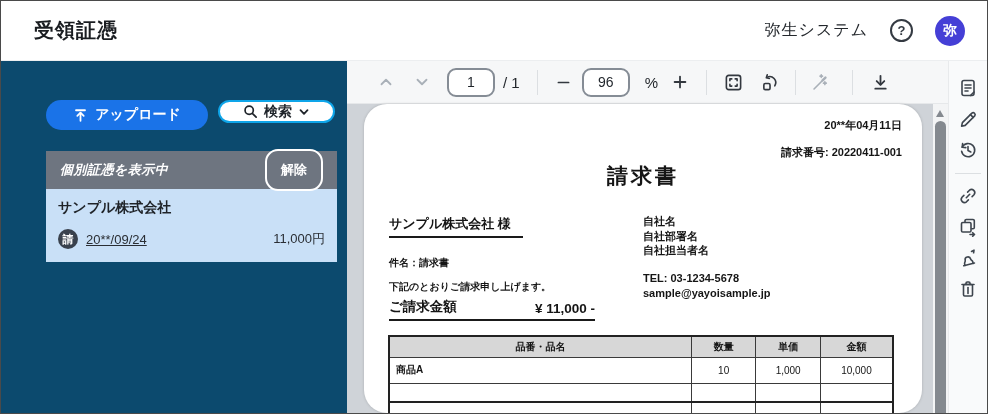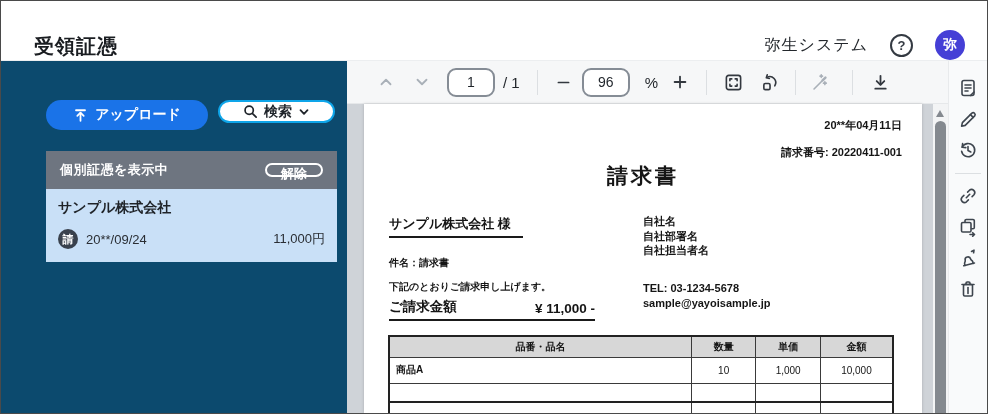--- a/index.html
+++ b/index.html
@@ -1,75 +1,75 @@
 <!DOCTYPE html>
 <html><head>
 <meta charset="utf-8">
 <style>
   * { margin:0; padding:0; box-sizing:border-box; }
   html,body { width:988px; height:414px; }
   body { font-family:"Liberation Sans","DejaVu Sans",sans-serif; background:#fff; }
   .app { width:988px; height:414px; border:1px solid #4a4a4a; display:flex; flex-direction:column; overflow:hidden; background:#fff; }
 
   
-  .app-header { height:60px; flex:0 0 60px; background:#fff; display:flex; align-items:flex-end; padding:0 22px 0 33px; border-bottom:1px solid #ECEEF0; }
+  .app-header { height:60px; flex:0 0 60px; background:#fff; display:flex; align-items:center; padding:0 22px 0 33px; border-bottom:1px solid #ECEEF0; }
   .app-title { font-size:20px; font-weight:700; color:#1A1D21; letter-spacing:1px; }
   .header-right { margin-left:auto; display:flex; align-items:center; gap:22px; }
   .system-name { font-size:16px; color:#23272C; letter-spacing:1px; }
   .help-btn { width:23px; height:23px; border:2px solid #343A42; border-radius:50%; background:#fff; color:#343A42; font-size:13px; font-weight:700; display:flex; align-items:center; justify-content:center; cursor:pointer; }
   .avatar { width:30px; height:30px; border-radius:50%; background:#453FD6; color:#fff; font-size:14px; font-weight:700; display:flex; align-items:center; justify-content:center; cursor:pointer; }
 
   
   .app-body { flex:1; display:flex; min-height:0; }
 
   
   .sidebar { width:346px; flex:0 0 346px; background:#0c4a6e;padding-left:12px; }
   .action-row { display:flex; gap:10px; margin:39px 0 0 33px; }
   .upload-btn { width:162px; height:30px; border:none; border-radius:15px; background:#1A73E8; color:#fff; font-size:14px; font-weight:700; display:flex; align-items:center; justify-content:center; gap:7px; cursor:pointer; }
   .search-btn { width:117px; height:23px; background:#fff; border:2px solid #0ea5e9; border-radius:15px; color:#1F242A; font-size:14px; font-weight:700; display:flex; align-items:center; justify-content:center; gap:6px; cursor:pointer; }
   .filter-bar { width:291px; height:38px; margin:21px 0 0 33px; background:#6E7580; color:#fff; display:flex; align-items:center; padding:0 14px; }
-  .filter-label { font-size:13px; font-weight:600; letter-spacing:0.5px; }
-  .clear-btn { margin-left:auto; height:14px; padding:0 14px; background:transparent; border:2px solid #fff; border-radius:13px; color:#fff; font-size:13px; font-weight:700; cursor:pointer; }
+  .filter-label { font-size:13px; font-weight:600; letter-spacing:0.5px;font-style:italic; }
+  .clear-btn { margin-left:auto; height:42px; padding:0 14px; background:transparent; border:2px solid #fff; border-radius:13px; color:#fff; font-size:13px; font-weight:700; cursor:pointer; }
   .doc-item { width:291px; height:73px; margin-left:33px; background:#C9E0F7; padding:10px 12px 0 12px; cursor:pointer; }
   .doc-item-title { font-size:14px; font-weight:700; color:#1F2328; }
   .doc-item-meta { display:flex; align-items:center; margin-top:12px; }
   .doc-badge { width:20px; height:20px; border-radius:50%; background:#39414D; color:#fff; font-size:11px; font-weight:700; display:flex; align-items:center; justify-content:center; flex:0 0 20px; }
-  .doc-date { font-size:13px; color:#2A2E34; margin-left:8px; }
+  .doc-date { font-size:13px; color:#2A2E34; margin-left:8px;text-decoration:underline; }
   .doc-amount { margin-left:auto; font-size:13px; color:#2A2E34; }
 
   
   .main { flex:1; display:flex; flex-direction:column; min-width:0; }
   .viewer-toolbar { height:43px; flex:0 0 43px; background:#F6F7F8; border-bottom:1px solid #E6E8EA; display:flex; align-items:center; padding:0 12px 0 30px; }
   .tb-icon { background:none; border:none; padding:0; display:flex; align-items:center; justify-content:center; cursor:pointer; color:#33383F; }
   .tb-icon.disabled { color:#A9B0B8; cursor:default; }
   .tb-input { width:48px; height:29px; border:2px solid #858C95; border-radius:9px; background:#fff; text-align:center; font-size:14px; color:#1F242A; font-family:inherit; }
   .tb-text { font-size:15px; color:#24282D; }
   .tb-divider { width:1px; height:25px; background:#DCDFE2; }
   .viewer-body { flex:1; background:#CFD3D8; display:flex; min-height:0; }
   .page-wrap { flex:1; padding:0 0 0 17px; display:flex; min-width:0; }
-  .page { width:560px; background:#fff; position:relative; overflow:hidden; color:#151515; box-shadow:0 0 3px rgba(0,0,0,0.18); }
+  .page { width:560px; background:#fff; position:relative; overflow:hidden; color:#151515; box-shadow:0 0 3px rgba(0,0,0,0.18);border-radius:23px; }
 
   
   .v-scrollbar { width:15px; flex:0 0 15px; margin-left:11px; background:#F3F4F5; position:relative; }
   .scroll-up { position:absolute; top:6px; left:3px; width:0; height:0; border-left:4.5px solid transparent; border-right:4.5px solid transparent; border-bottom:7px solid #84898F; }
   .scroll-thumb { position:absolute; top:17px; left:2px; width:11px; height:300px; background:#84898F; border-radius:6px; }
 
   
   .right-toolbar { width:39px; flex:0 0 39px; background:#F9FAFB; border-left:1px solid #E8EAEC; display:flex; flex-direction:column; align-items:center; padding-top:17px; }
   .rt-icon { background:none; border:none; padding:0; margin:0 0 11px 0; color:#3E454E; display:flex; cursor:pointer; }
   .rt-divider { width:26px; height:1px; background:#DCDFE2; margin:2px 0 12px 0; }
 
   
   .d-date { position:absolute; top:14px; right:20px; font-size:11px; font-weight:700; }
   .d-number { position:absolute; top:41px; right:20px; font-size:11px; font-weight:700; }
   .d-title { position:absolute; top:58px; left:0; width:100%; text-align:center; font-size:21px; font-weight:700; letter-spacing:3px; }
   .d-recipient { position:absolute; top:111px; left:25px; font-size:13px; font-weight:700; border-bottom:2px solid #1a1a1a; padding:0 12px 3px 0; }
   .d-company { position:absolute; top:110px; left:279px; font-size:11px; font-weight:600; line-height:14.5px; }
   .d-subject { position:absolute; top:152px; left:25px; font-size:10px; font-weight:700; }
-  .d-contact { position:absolute; top:167px; left:279px; font-size:11px; font-weight:600; line-height:15px;margin-top:10px; }
+  .d-contact { position:absolute; top:167px; left:279px; font-size:11px; font-weight:600; line-height:15px; }
   .d-greeting { position:absolute; top:176px; left:25px; font-size:10px; font-weight:600; }
   .d-amount-row { position:absolute; top:194px; left:25px; width:206px; display:flex; justify-content:space-between; align-items:flex-end; font-size:13.5px; font-weight:700; border-bottom:2px solid #1a1a1a; padding-bottom:3px; }
   .d-table { position:absolute; top:231px; left:24px; width:506px; border-collapse:collapse; table-layout:fixed; font-size:10px; }
   .d-table th { background:#D7D7D7; border:1px solid #3a3a3a; height:21px; font-weight:700; text-align:center; }
   .d-table td { border:1px solid #3a3a3a; height:26px; padding:0 6px; }
   .d-table tr.r2 td { height:19px; }
   .d-table tr.r3 td { height:18px; border-top:2px solid #222; }
   .d-table { border:2px solid #222; }
   .cell-num { text-align:center; }
   .cell-name { text-align:left; font-weight:600; }

